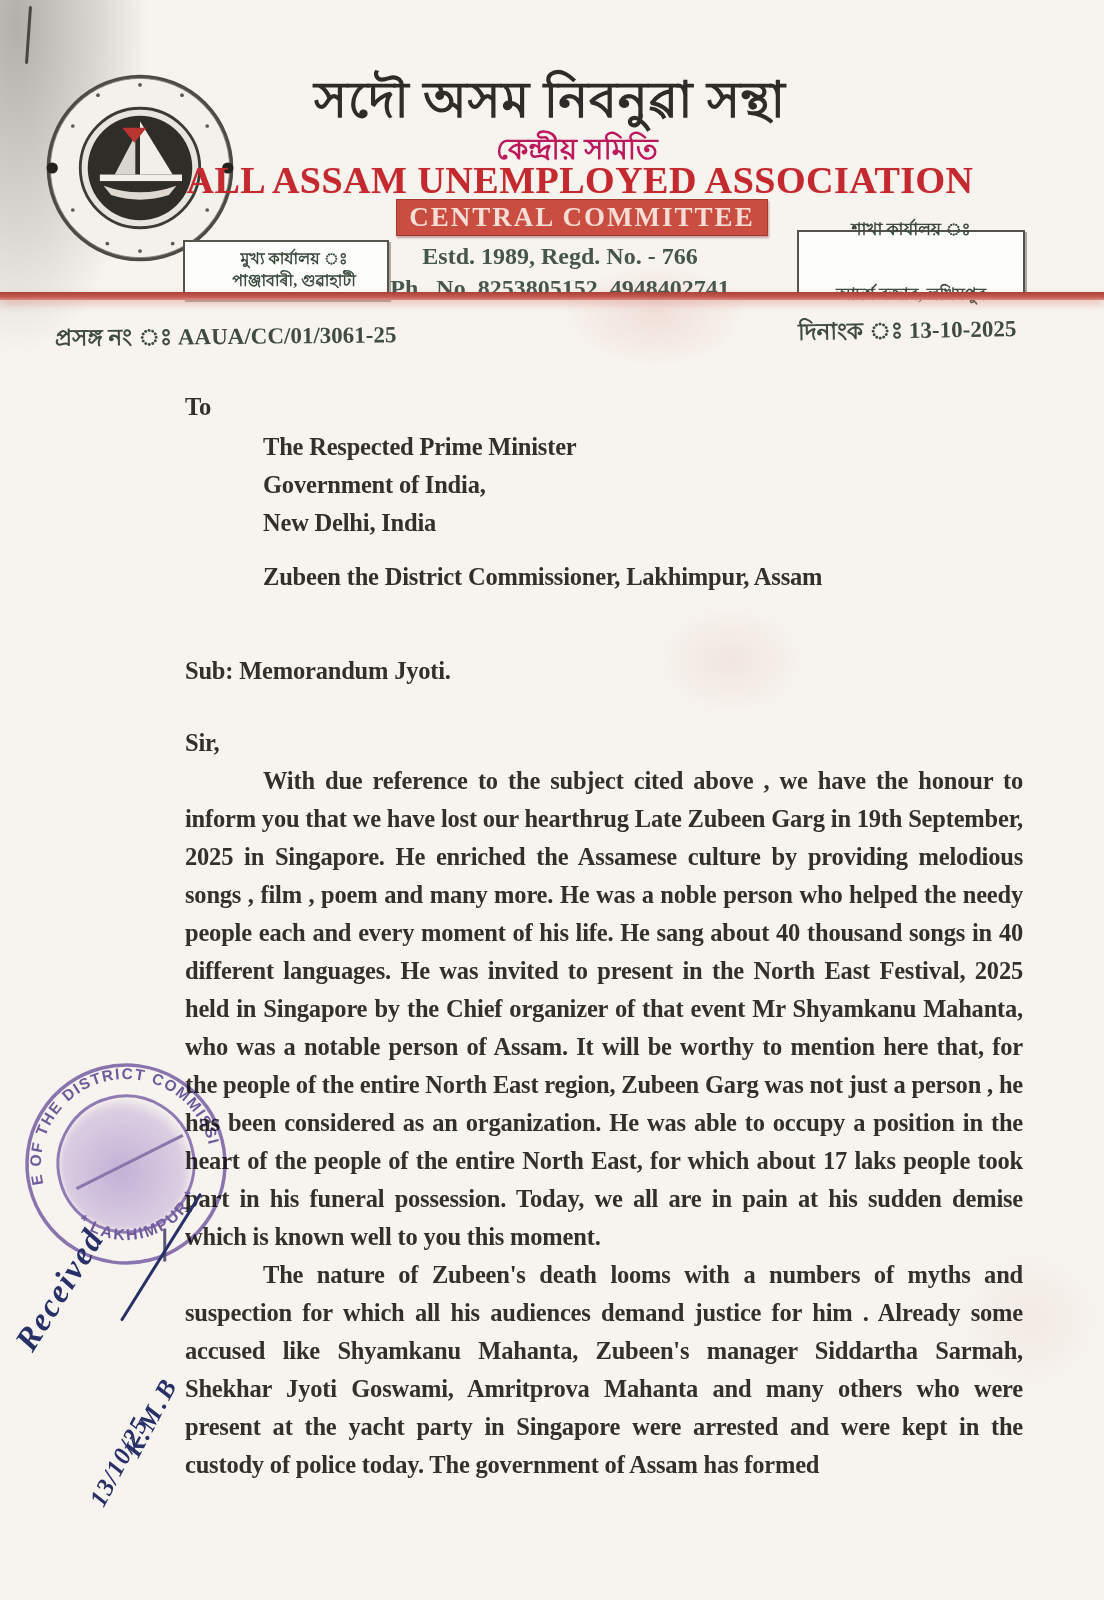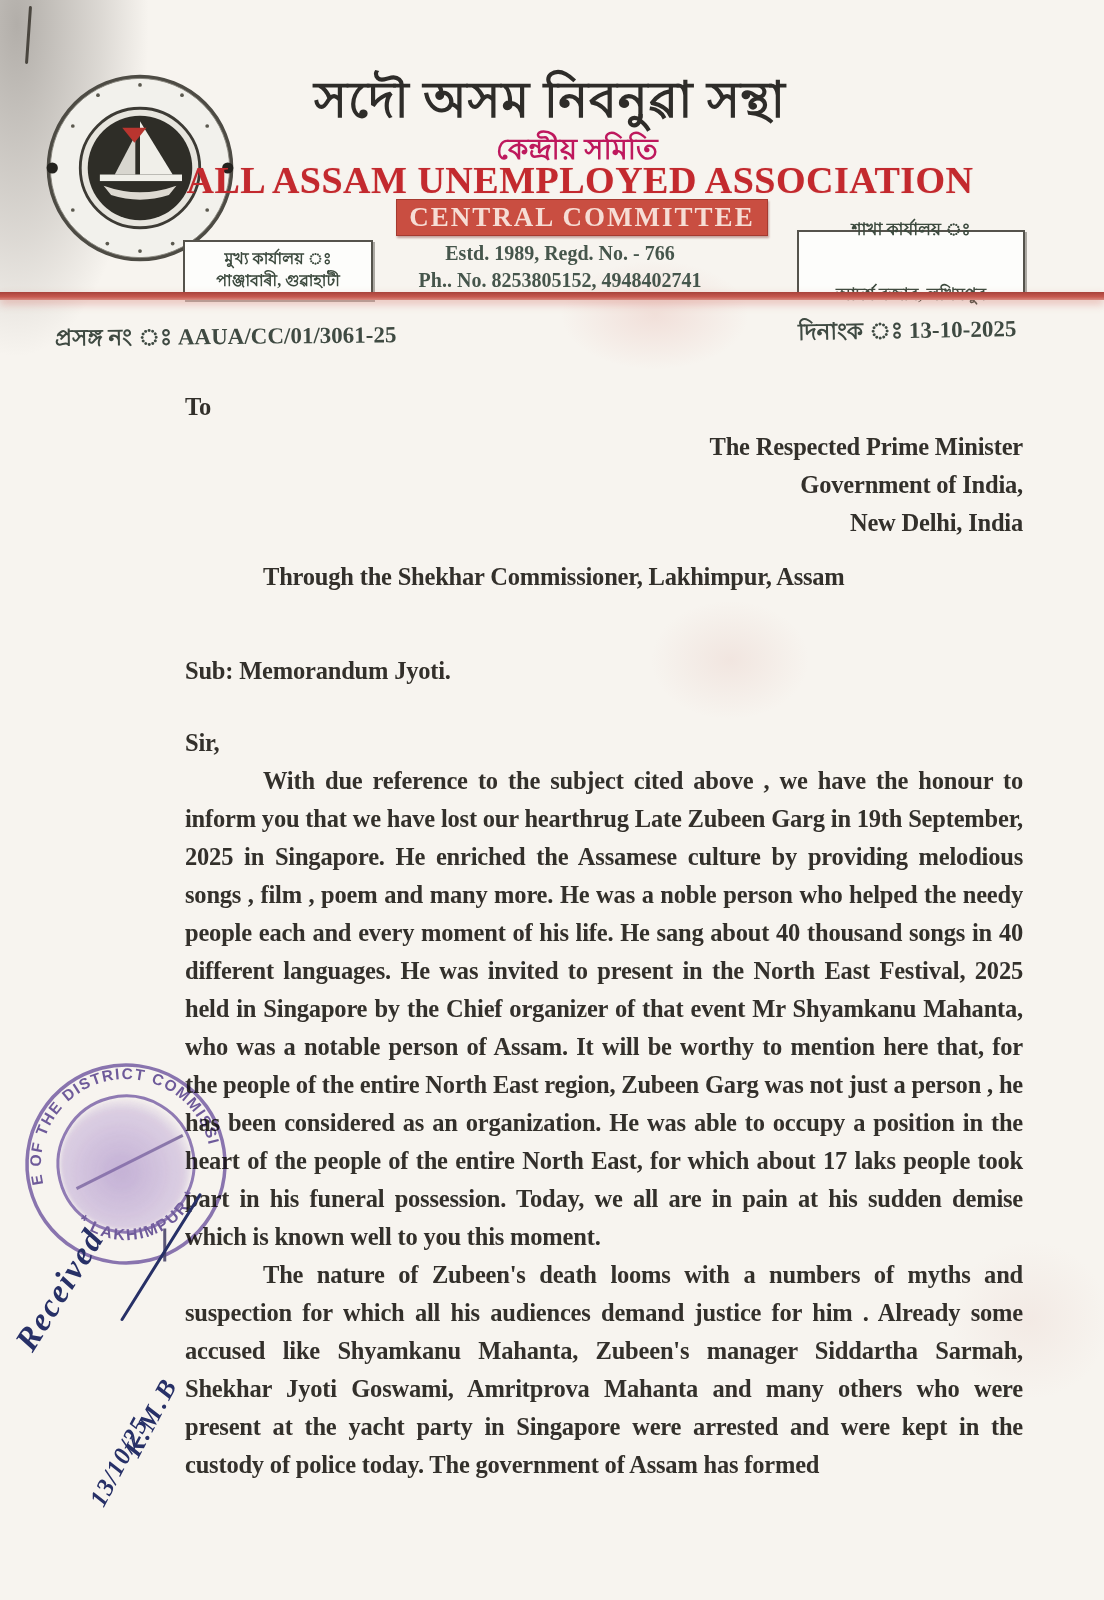--- a/index.html
+++ b/index.html
@@ -45,45 +45,45 @@
     display:flex;align-items:center;justify-content:center;
     font-size:27px;font-weight:bold;color:#f6ddd5;letter-spacing:2px;
     box-shadow:1px 2px 2px rgba(120,40,35,0.4);
   }
   .office-box{
     position:absolute;background:#fdfdfb;border:2px solid #55534c;
     box-shadow:2px 2px 0 rgba(80,78,70,0.45);
     display:flex;flex-direction:column;align-items:center;justify-content:center;
     text-align:center;font-weight:bold;color:#3c4a3e;
   }
-  .office-left{left:183px;top:240px;width:186px;height:56px;font-size:16px;line-height:1.35;}
+  .office-left{left:183px;top:240px;width:186px;height:56px;font-size:16px;line-height:1.35;padding-left:16px;}
   .office-right{left:797px;top:230px;width:224px;height:62px;font-size:17px;line-height:1.35;gap:42px;}
   .hdr-estd{
     position:absolute;left:380px;top:240px;width:360px;text-align:center;
-    font-size:20px;font-weight:bold;color:#46564c;line-height:1.35;
+    font-size:24px;font-weight:bold;color:#46564c;line-height:1.35;
   }
   .red-rule{
     position:absolute;left:0;top:292px;width:1104px;height:8px;
     background:linear-gradient(to bottom,#a8423a,#c65950 60%,#d98a80);
     box-shadow:0 4px 8px rgba(214,120,110,0.45);
   }
 
   
   .ref-row{position:absolute;left:0;top:318px;width:1104px;font-weight:bold;}
   .ref-no{position:absolute;left:55px;top:0;font-size:23px;color:#3f4a42;transform:rotate(-0.6deg);}
   .ref-date{position:absolute;left:798px;top:-6px;font-size:23px;color:#3f4a42;transform:rotate(-1deg);}
 
   
   .body-block{
     position:absolute;left:185px;top:388px;width:838px;
     font-size:24.5px;font-weight:bold;color:#33302b;line-height:38px;
     letter-spacing:-0.2px;
   }
   .to-label{margin:0;}
-  .addressee{margin:2px 0 0 78px;text-align:right;}
+  .addressee{margin:2px 0 0 78px;}
   .through{margin:16px 0 0 78px;}
   .subject{margin:56px 0 0 0;}
   .salutation{margin:34px 0 0 0;}
   .para{margin:0;text-align:justify;text-indent:78px;}
 
   
   .stamp{
     position:absolute;left:20px;top:1058px;width:212px;height:212px;
     transform:rotate(-14deg);opacity:0.88;mix-blend-mode:multiply;
   }
@@ -178,21 +178,21 @@
     <span class="ref-date">দিনাংক ঃ 13-10-2025</span>
   </div>
 
   <div class="body-block">
     <div class="to-label">To</div>
     <div class="addressee">
       <div>The Respected Prime Minister</div>
       <div>Government of India,</div>
       <div>New Delhi, India</div>
     </div>
-    <div class="through">Through the Shekhar Commissioner, Lakhimpur, Assam</div>
+    <div class="through">Zubeen the District Commissioner, Lakhimpur, Assam</div>
     <div class="subject">Sub: Memorandum Jyoti.</div>
     <div class="salutation">Sir,</div>
     <p class="para">With due reference to the subject cited above , we have the honour to inform you that we  have lost our hearthrug Late Zubeen Garg in 19th September, 2025 in Singapore.  He enriched the Assamese culture by providing melodious songs , film , poem and many more. He was a noble person who helped the needy people each and every moment of his life. He sang about 40 thousand songs in  40 different languages. He was invited to present in the North East Festival, 2025 held in Singapore   by the Chief organizer of that event Mr Shyamkanu Mahanta, who was a notable person of Assam. It will be worthy to mention here that, for the people of the entire North East region, Zubeen Garg was not just a person , he has been considered as an organization. He was able to occupy a position in the heart of the people of the entire North East, for which about 17 laks people took part in his funeral possession. Today, we all are in pain at his sudden demise which is known well to  you  this moment.</p>
     <p class="para">The nature of Zubeen's death looms with a numbers of myths and suspection for which all his audiences demand justice for him . Already some accused like Shyamkanu Mahanta, Zubeen's manager Siddartha Sarmah, Shekhar Jyoti Goswami, Amritprova Mahanta and many others who were present at the yacht party in Singapore were arrested and were kept in the custody of police today. The government of Assam has formed</p>
   </div>
 
   <div class="stamp">
     <div class="stamp-blob"></div>
     <svg width="212" height="212" viewBox="0 0 212 212">
       <defs>

